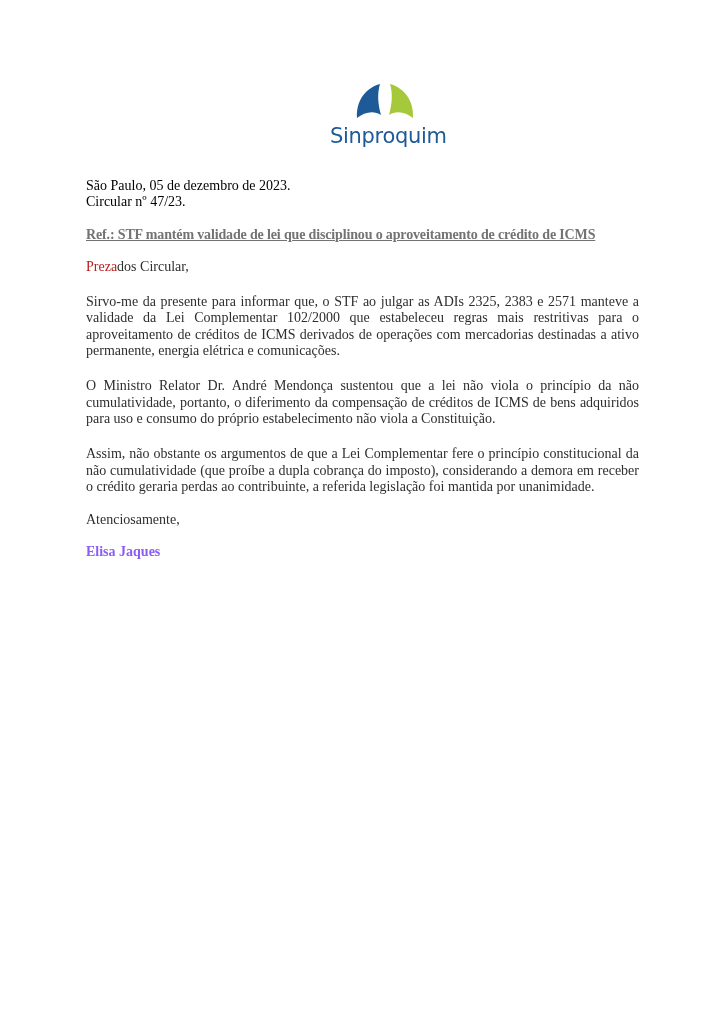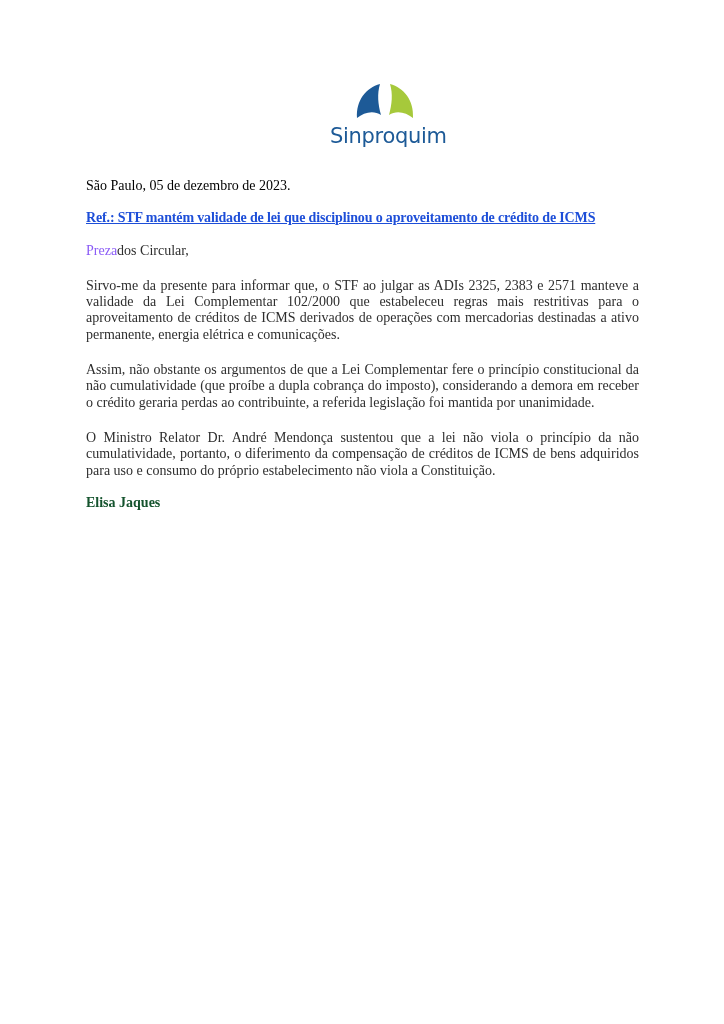--- a/index.html
+++ b/index.html
@@ -5,53 +5,55 @@
   html, body { margin: 0; padding: 0; background: #ffffff; }
   body { width: 724px; height: 1024px; position: relative; overflow: hidden; font-family: "Liberation Serif", "DejaVu Serif", serif; }
   .page { position: absolute; left: 0; top: 0; width: 724px; height: 1024px; background: #fff; padding-left: 8px; }
   .logo { position: absolute; left: 330px; top: 82px; width: 110px; height: 70px; }
   .logo svg { position: absolute; left: 16px; top: 0; }
   .logo-text { position: absolute; left: 0; top: 42px; width: 110px; text-align: center; font-family: "DejaVu Sans", "Liberation Sans", sans-serif; font-size: 21px; color: #1d5a97; letter-spacing: -0.3px; }
   .content { position: absolute; left: 86px; top: 178px; width: 553px; font-size: 14px; line-height: 16.3px; }
   .black { color: #000; }
   .gray { color: #2e2e2e; }
   .header-line { margin: 0; }
-  .ref { margin: 16px 0 0 0; font-weight: bold; text-decoration: underline; color: #1d4ed8; letter-spacing: -0.15px; }
+  .ref { margin: 16px 0 0 0; font-weight: bold; text-decoration: underline; color: #737373; letter-spacing: -0.15px; }
   p { margin: 0; }
   .greet { margin-top: 16px; }
   .para { margin-top: 19px; text-align: justify; text-align-last: left; }
   .closing { margin-top: 16.5px; }
-  .sig { margin-top: 16.5px; font-weight: bold; color: #14532d; }
-  .strong-black { color: #8b5cf6; }
+  .sig { margin-top: 16.5px; font-weight: bold; color: #8b5cf6; }
+  .strong-black { color: #b91c1c; }
 </style>
 </head>
 <body>
 
 <div class="page">
 
   <div class="logo">
     <svg width="78" height="44" viewBox="0 0 78 44">
 
       <path d="M34 2 C20 6, 10 18, 11 36 C18 30, 28 28, 35 33 C32 22, 31 12, 34 2 Z" fill="#1d5a97"></path>
 
       <path d="M44 2 C58 6, 68 18, 67 36 C60 30, 50 28, 43 33 C46 22, 47 12, 44 2 Z" fill="#a6c93b"></path>
     </svg>
     <div class="logo-text">Sinproquim</div>
   </div>
 
   <div class="content">
     <p class="header-line black">São Paulo, 05 de dezembro de 2023.</p>
+    <p class="header-line black">Circular nº 47/23.</p>
 
     <p class="ref">Ref.: STF mantém validade de lei que disciplinou o aproveitamento de crédito de ICMS</p>
 
     <p class="greet gray"><span class="strong-black">Preza</span><span>dos Circular,</span></p>
 
     <p class="para gray">Sirvo-me da presente para informar que, o STF ao julgar as ADIs 2325, 2383 e 2571 manteve a validade da Lei Complementar 102/2000 que estabeleceu regras mais restritivas para o aproveitamento de créditos de ICMS derivados de operações com mercadorias destinadas a ativo permanente, energia elétrica e comunicações.</p>
+    <p class="para gray">O Ministro Relator Dr. André Mendonça sustentou que a lei não viola o princípio da não cumulatividade, portanto, o diferimento da compensação de créditos de ICMS de bens adquiridos para uso e consumo do próprio estabelecimento não viola a Constituição.</p>
     <p class="para gray">Assim, não obstante os argumentos de que a Lei Complementar fere o princípio constitucional da não cumulatividade (que proíbe a dupla cobrança do imposto), considerando a demora em receber o crédito geraria perdas ao contribuinte, a referida legislação foi mantida por unanimidade.</p>
-    <p class="para gray">O Ministro Relator Dr. André Mendonça sustentou que a lei não viola o princípio da não cumulatividade, portanto, o diferimento da compensação de créditos de ICMS de bens adquiridos para uso e consumo do próprio estabelecimento não viola a Constituição.</p>
 
+    <p class="closing gray">Atenciosamente,</p>
 
     <div class="sig">
       <p>Elisa Jaques</p>
     </div>
   </div>
 
 </div>
 
 </body></html>

